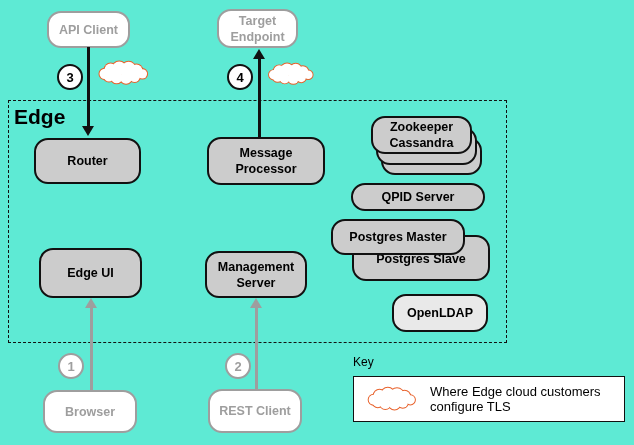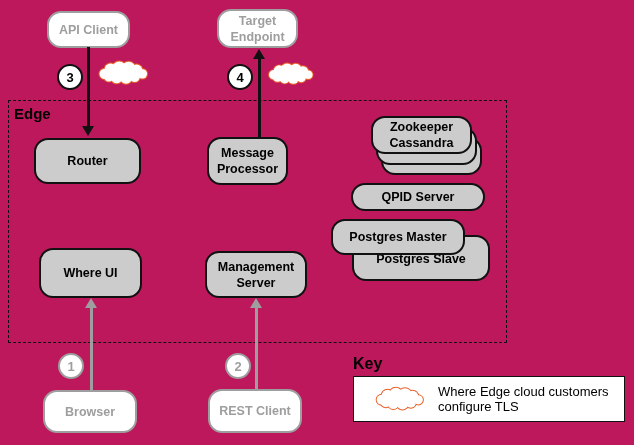--- a/index.html
+++ b/index.html
@@ -4,21 +4,21 @@
 <style>
   :root{
     --cloud-orange:#E8622C;
     --comp-fill:#CCCCCC;
     --comp-fill-light:#E9E9E9;
     --ext-gray:#9E9E9E;
     --ink:#111111;
   }
   html,body{margin:0;padding:0;background:#ffffff;}
   body{font-family:"Liberation Sans", sans-serif;}
-  #canvas{position:relative;width:634px;height:445px;background:#be185d;overflow:hidden;}
+  #canvas{position:relative;width:634px;height:445px;background:#5eead4;overflow:hidden;}
 
   
   .ext-box{
     position:absolute;box-sizing:border-box;
     background:#ffffff;border:2px solid var(--ext-gray);border-radius:14px;
     color:var(--ext-gray);font-weight:bold;font-size:12.5px;line-height:16px;
     display:flex;align-items:center;justify-content:center;text-align:center;
   }
   
   .comp-box{
@@ -27,21 +27,21 @@
     color:#000;font-weight:bold;font-size:12.5px;line-height:16px;
     display:flex;flex-direction:column;align-items:center;justify-content:center;text-align:center;
   }
   .comp-box.light{background:var(--comp-fill-light);}
 
   
   #edge-region{
     position:absolute;left:8px;top:100px;width:499px;height:243px;
     box-sizing:border-box;border:1.5px dashed var(--ink);
   }
-  #edge-label{position:absolute;left:14px;top:105px;font-size:15px;font-weight:bold;color:#000;}
+  #edge-label{position:absolute;left:14px;top:105px;font-size:21px;font-weight:bold;color:#000;}
 
   
   .vline{position:absolute;width:3px;}
   .vline.black{background:var(--ink);}
   .vline.gray{background:var(--ext-gray);}
   .arrowhead{position:absolute;width:0;height:0;border-left:6px solid transparent;border-right:6px solid transparent;}
   .arrowhead.down.black{border-top:10px solid var(--ink);}
   .arrowhead.up.black{border-bottom:10px solid var(--ink);}
   .arrowhead.up.gray{border-bottom:10px solid var(--ext-gray);}
 
@@ -53,24 +53,24 @@
   }
   .num-circle.black{border:2.5px solid var(--ink);color:#000;}
   .num-circle.gray{border:2px solid var(--ext-gray);color:var(--ext-gray);}
 
   
   svg.cloud{position:absolute;overflow:visible;}
   .cloud-stroke{fill:#ffffff;stroke:var(--cloud-orange);stroke-width:2.4px;}
   .cloud-fill{fill:#ffffff;stroke:none;}
 
   
-  #key-label{position:absolute;left:353px;top:355px;font-size:16px;color:#000;font-weight:bold;}
+  #key-label{position:absolute;left:353px;top:355px;font-size:12px;color:#000;}
   #key-box{
     position:absolute;left:353px;top:376px;width:272px;height:46px;box-sizing:border-box;
-    border:1.5px solid var(--ink);background:#fff;display:flex;align-items:center;padding-left:8px;
+    border:1.5px solid var(--ink);background:#fff;display:flex;align-items:center;
   }
   #key-box .key-cloud-wrap{position:relative;width:50px;height:26px;margin-left:13px;flex:0 0 auto;}
   #key-box .key-text{margin-left:13px;width:196px;font-size:13px;line-height:15px;color:#000;}
 
   
   .stack-back{z-index:1;}
   .stack-mid{z-index:2;}
   .stack-front{z-index:3;}
   #postgres-slave{align-items:center;justify-content:flex-end;padding-bottom:12px;}
 </style>
@@ -155,26 +155,26 @@
       <use href="#cloudShape" xlink:href="#cloudShape"></use>
     </svg>
   <svg class="cloud" viewBox="0 0 60 28" style="left:267px;top:63px;width:48px;height:22px;">
       <use href="#cloudShape" xlink:href="#cloudShape"></use>
     </svg>
 
   <div class="comp-box" style="left:34px;top:138px;width:107px;height:46px;">
     <span>Router</span>
   </div>
 
-  <div class="comp-box" style="left:207px;top:137px;width:81px;height:48px;padding:4px 10px;">
+  <div class="comp-box" style="left:207px;top:137px;width:118px;height:48px;padding:4px 10px;">
     <span>Message Processor</span>
   </div>
 
   <div class="comp-box" style="left:39px;top:248px;width:103px;height:50px;">
-    <span>Where UI</span>
+    <span>Edge UI</span>
   </div>
 
   <div class="comp-box" style="left:205px;top:251px;width:102px;height:47px;padding:0 20px;">
     <span>Management Server</span>
   </div>
 
   <div class="comp-box stack-back" style="left:381px;top:137px;width:101px;height:38px;"></div>
   <div class="comp-box stack-mid" style="left:376px;top:127px;width:101px;height:38px;"></div>
   <div class="comp-box stack-front" style="left:371px;top:116px;width:101px;height:38px;">
     <span>Zookeeper</span>
@@ -185,20 +185,23 @@
     <span>QPID Server</span>
   </div>
 
   <div class="comp-box stack-mid" id="postgres-slave" style="left:352px;top:235px;width:138px;height:46px;">
     <span>Postgres Slave</span>
   </div>
   <div class="comp-box stack-front" style="left:331px;top:219px;width:134px;height:36px;">
     <span>Postgres Master</span>
   </div>
 
+  <div class="comp-box light" style="left:392px;top:294px;width:96px;height:38px;">
+    <span>OpenLDAP</span>
+  </div>
 
   <div id="key-label">Key</div>
   <div id="key-box">
     <div class="key-cloud-wrap">
       <svg class="cloud" viewBox="0 0 60 28" style="left:0;top:0;width:50px;height:26px;">
           <use href="#cloudShape" xlink:href="#cloudShape"></use>
         </svg>
     </div>
     <div class="key-text">Where Edge cloud customers configure TLS</div>
   </div>

